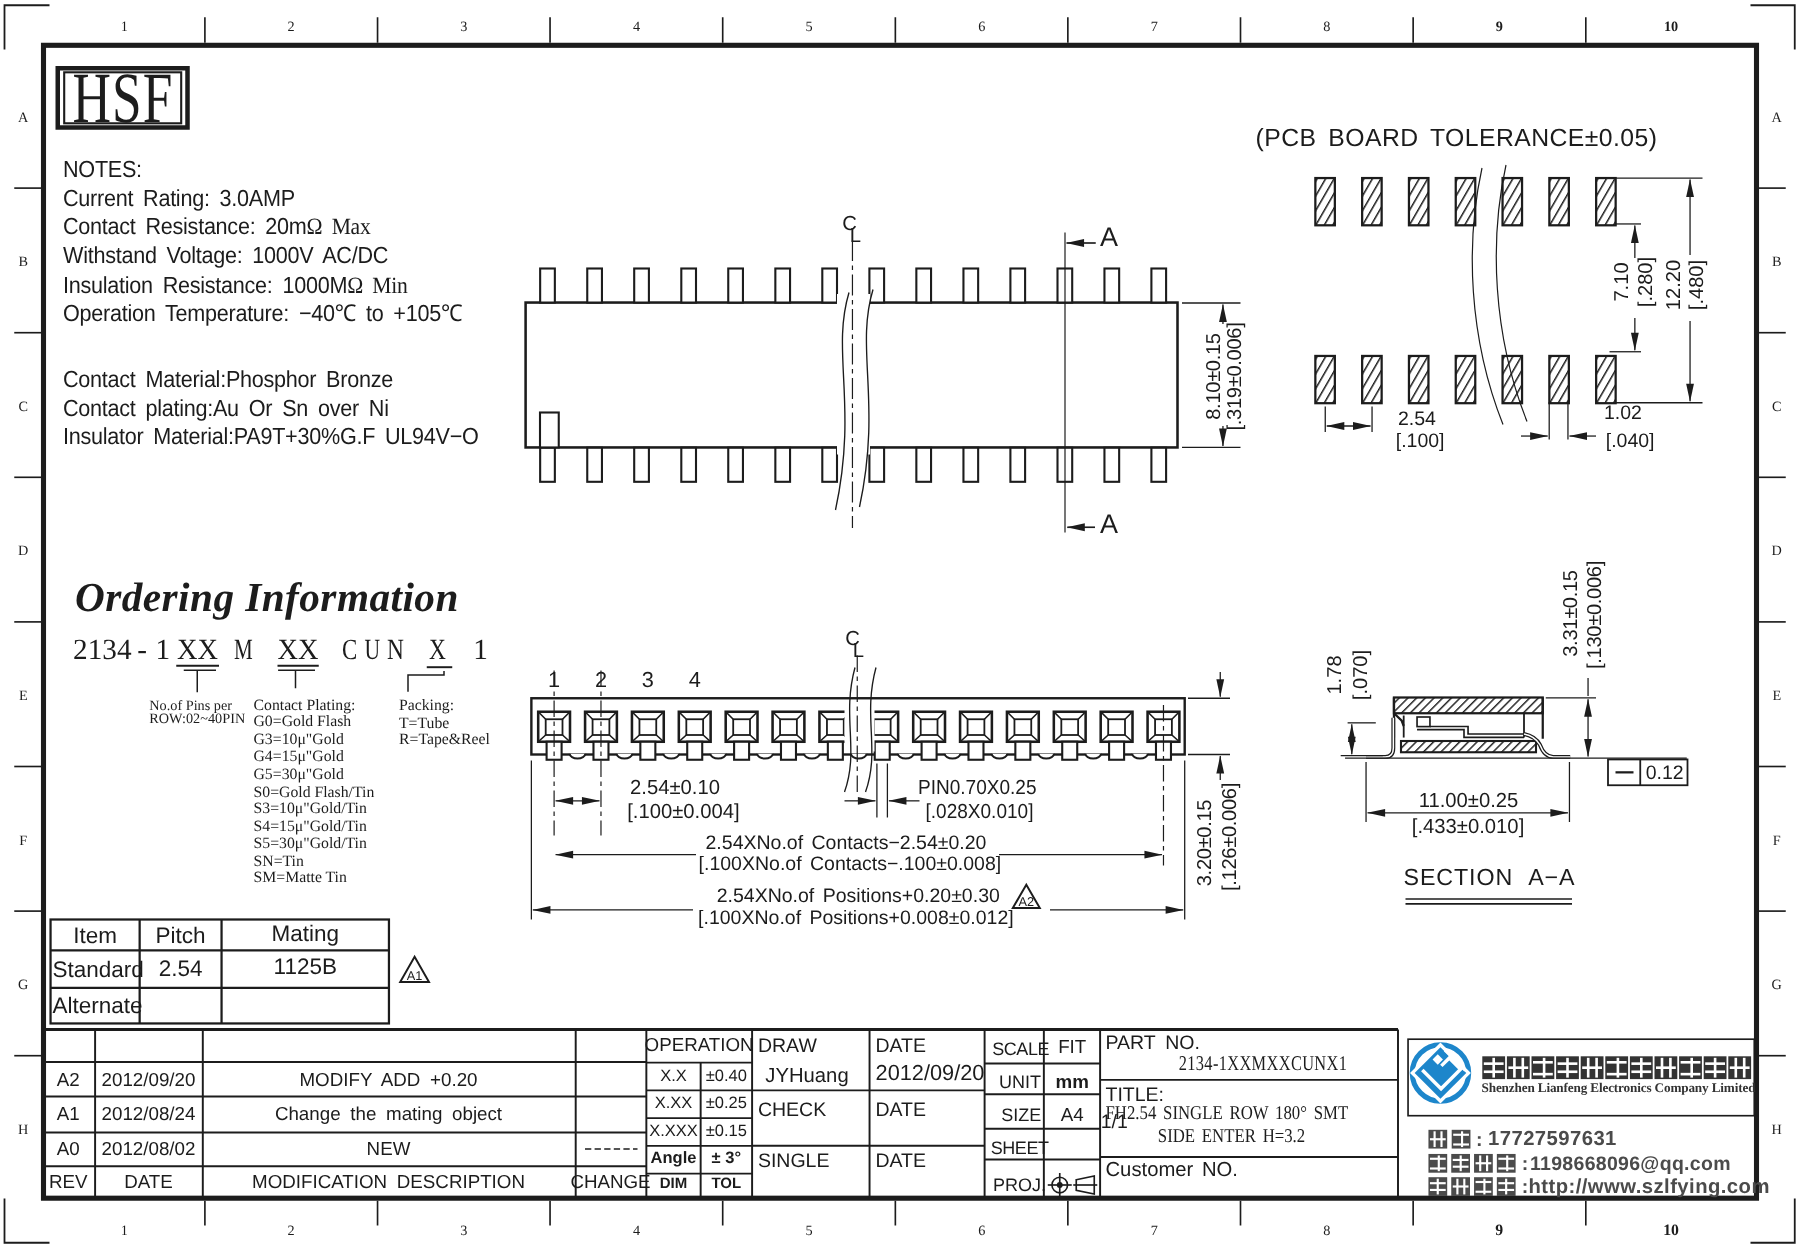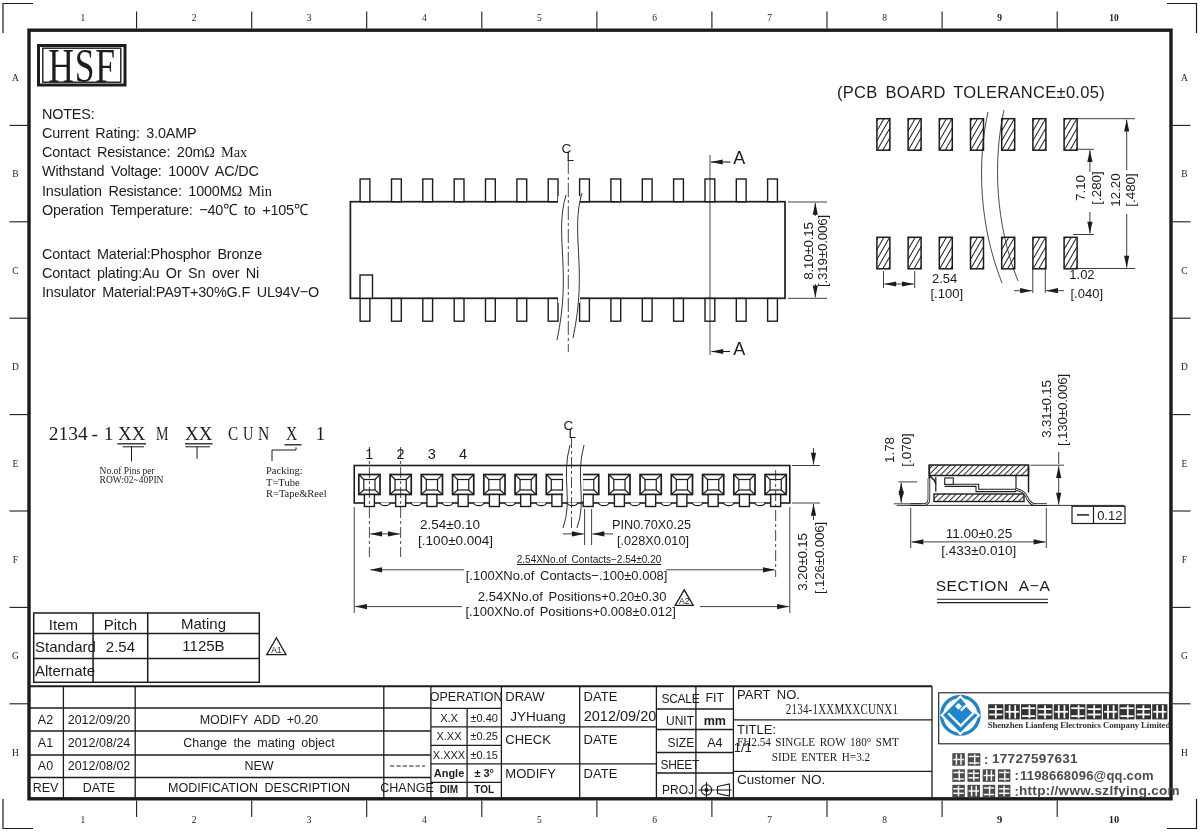--- a/index.html
+++ b/index.html
@@ -594,56 +594,60 @@
 <div class="t v" style="left:1131.3px;top:190px;font-size:13.4px;">[.480]</div>
 
 <div class="t " style="left:932px;top:271.5px;font-size:13px;">2.54</div>
 
 <div class="t " style="left:930.5px;top:286.5px;font-size:13px;">[.100]</div>
 
 <div class="t " style="left:1069.3px;top:267.5px;font-size:13px;">1.02</div>
 
 <div class="t " style="left:1070.5px;top:286.5px;font-size:13px;">[.040]</div>
 
+<div class="t ser" style="left:50px;top:384px;font-size:27.5px;letter-spacing:0.3px;"><i><b>Ordering Information</b></i></div>
 
 <div class="t ser" style="left:48.7px;top:424.2px;font-size:19.5px;">2134</div>
 <div class="t ser" style="left:91.5px;top:424.2px;font-size:19.5px;">-</div>
 <div class="t ser" style="left:103.7px;top:424.2px;font-size:19.5px;">1</div>
 <div class="t ser" style="left:117.5px;top:424.2px;font-size:19.5px;transform:scaleX(0.97);transform-origin:left top;">XX</div>
 <div class="t ser" style="left:155.5px;top:424.2px;font-size:19.5px;transform:scaleX(0.72);transform-origin:left top;">M</div>
 <div class="t ser" style="left:185px;top:424.2px;font-size:19.5px;transform:scaleX(0.97);transform-origin:left top;">XX</div>
 <div class="t ser" style="left:227.5px;top:424.2px;font-size:19.5px;transform:scaleX(0.78);transform-origin:left top;">C</div>
 <div class="t ser" style="left:242.5px;top:424.2px;font-size:19.5px;transform:scaleX(0.74);transform-origin:left top;">U</div>
 <div class="t ser" style="left:257.5px;top:424.2px;font-size:19.5px;transform:scaleX(0.8);transform-origin:left top;">N</div>
 <div class="t ser" style="left:285.5px;top:424.2px;font-size:19.5px;transform:scaleX(0.8);transform-origin:left top;">X</div>
 <div class="t ser" style="left:315.5px;top:424.2px;font-size:19.5px;">1</div>
 
 <div class="t c ser" style="left:131.5px;top:467.3px;font-size:9.5px;line-height:8.2px;">No.of Pins per<br>ROW:02~40PIN</div>
 
+<div class="t ser" style="left:169px;top:464.8px;font-size:10.5px;line-height:11.55px;">Contact Plating:<br>
+G0=Gold Flash<br>G3=10μ"Gold<br>G4=15μ"Gold<br>G5=30μ"Gold<br>S0=Gold Flash/Tin<br>
+S3=10μ"Gold/Tin<br>S4=15μ"Gold/Tin<br>S5=30μ"Gold/Tin<br>SN=Tin<br>SM=Matte Tin</div>
 
 <div class="t ser" style="left:266px;top:464.8px;font-size:10.5px;line-height:11.7px;">Packing:<br>T=Tube<br>R=Tape&amp;Reel</div>
 
 <div class="t c" style="left:369.4px;top:446.5px;font-size:14.5px;">1</div>
 <div class="t c" style="left:400.65px;top:446.5px;font-size:14.5px;">2</div>
 <div class="t c" style="left:431.9px;top:446.5px;font-size:14.5px;">3</div>
 <div class="t c" style="left:463.15px;top:446.5px;font-size:14.5px;">4</div>
 
 <div class="t " style="left:563.5px;top:419px;font-size:13.5px;">C</div>
 
 <div class="t " style="left:568.5px;top:426.5px;font-size:13.5px;">L</div>
 
 <div class="t c" style="left:450px;top:518.2px;font-size:13.5px;">2.54±0.10</div>
 
 <div class="t c" style="left:455.6px;top:533.5px;font-size:13.5px;">[.100±0.004]</div>
 
 <div class="t " style="left:611.5px;top:518.2px;font-size:13.5px;transform:scaleX(0.94);transform-origin:left top;">PIN0.70X0.25</div>
 
 <div class="t " style="left:617px;top:533.6px;font-size:13.5px;transform:scaleX(0.94);transform-origin:left top;">[.028X0.010]</div>
 
-<div class="t c" style="left:589px;top:554.7px;font-size:10px;word-spacing:2px;text-decoration:underline;">2.54XNo.of Contacts−2.54±0.20</div>
+<div class="t c" style="left:564px;top:554.7px;font-size:13px;word-spacing:2px;">2.54XNo.of Contacts−2.54±0.20</div>
 
 <div class="t c" style="left:566.6px;top:569.2px;font-size:13px;word-spacing:2px;">[.100XNo.of Contacts−.100±0.008]</div>
 
 <div class="t c" style="left:572.2px;top:590.4px;font-size:13px;word-spacing:2px;">2.54XNo.of Positions+0.20±0.30</div>
 
 <div class="t c" style="left:570.6px;top:604.7px;font-size:13px;word-spacing:2px;">[.100XNo.of Positions+0.008±0.012]</div>
 
 <div class="t v" style="left:803.2px;top:562px;font-size:13.4px;letter-spacing:-0.2px;">3.20±0.15</div>
 
 <div class="t v" style="left:820.4px;top:557.6px;font-size:13.4px;letter-spacing:-0.2px;">[.126±0.006]</div>
@@ -722,21 +726,21 @@
 <div class="t c" style="left:538px;top:709.5px;font-size:13.5px;">JYHuang</div>
 
 <div class="t " style="left:583.6px;top:689.9px;font-size:13px;">DATE</div>
 
 <div class="t c" style="left:620px;top:709px;font-size:14.5px;">2012/09/20</div>
 
 <div class="t " style="left:505.3px;top:732.7px;font-size:13px;">CHECK</div>
 
 <div class="t " style="left:583.6px;top:732.7px;font-size:13px;">DATE</div>
 
-<div class="t " style="left:505.3px;top:766.9px;font-size:13px;">MODIFY</div>
+<div class="t " style="left:505.3px;top:766.9px;font-size:13px;">SINGLE</div>
 
 <div class="t " style="left:583.6px;top:766.9px;font-size:13px;">DATE</div>
 
 <div class="t " style="left:661.5px;top:692.5px;font-size:12px;letter-spacing:-0.3px;">SCALE</div>
 
 <div class="t c" style="left:714.8px;top:692px;font-size:12.5px;">FIT</div>
 
 <div class="t " style="left:666px;top:714.5px;font-size:12px;">UNIT</div>
 
 <div class="t c" style="left:714.8px;top:714.5px;font-size:12.5px;font-weight:bold;">mm</div>

